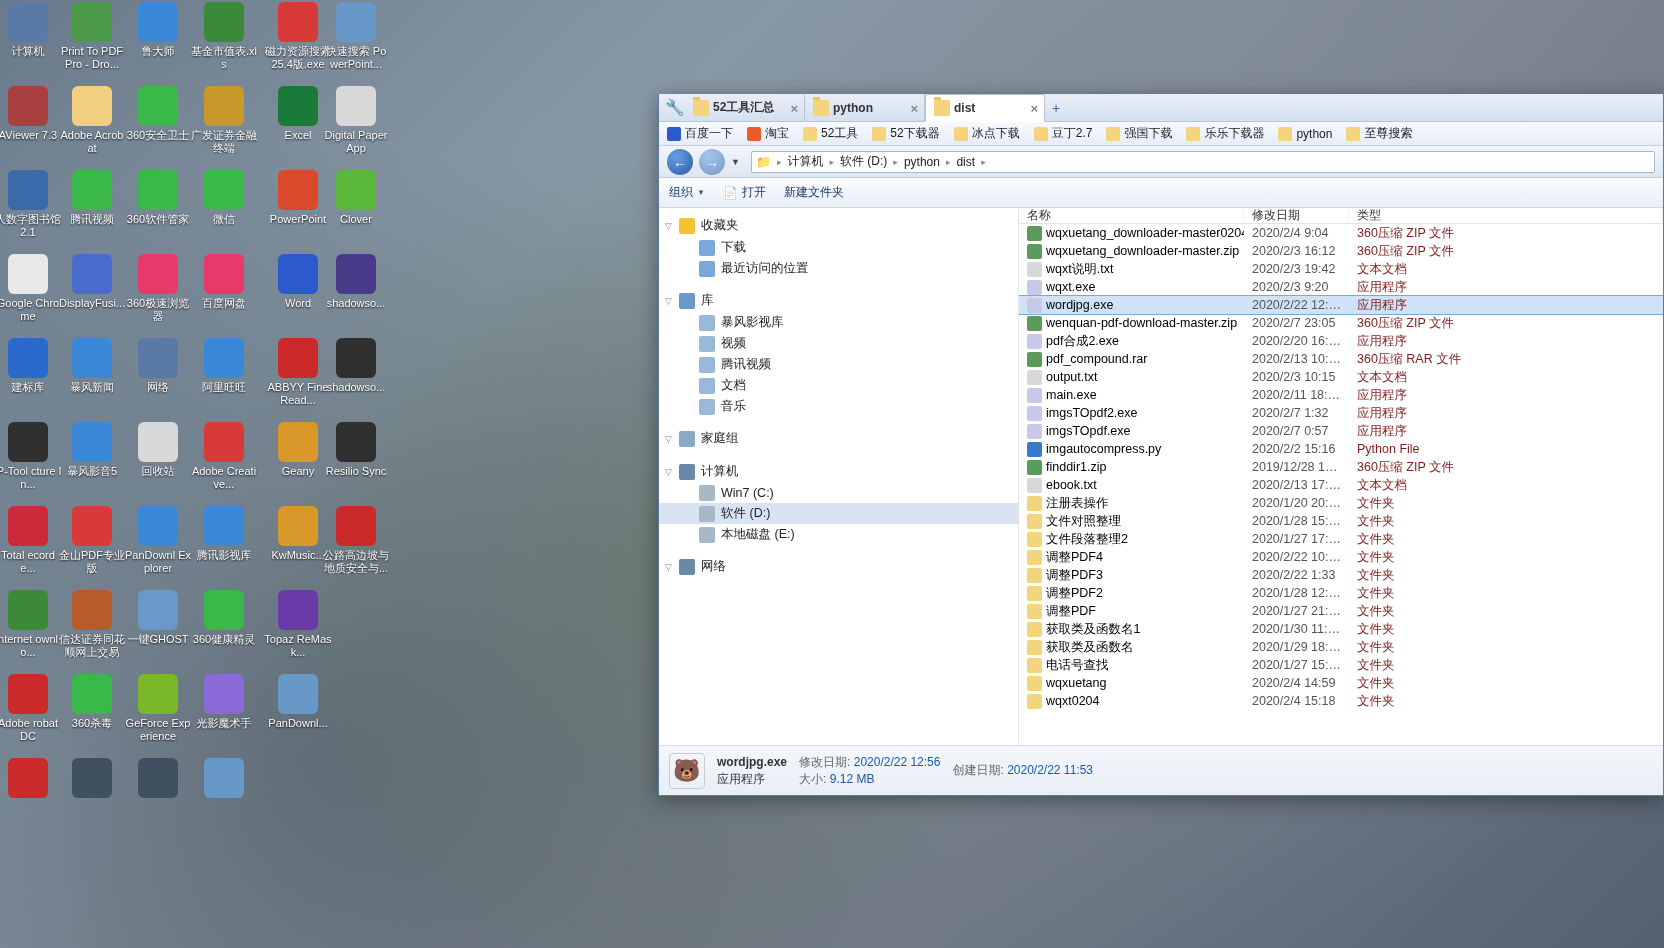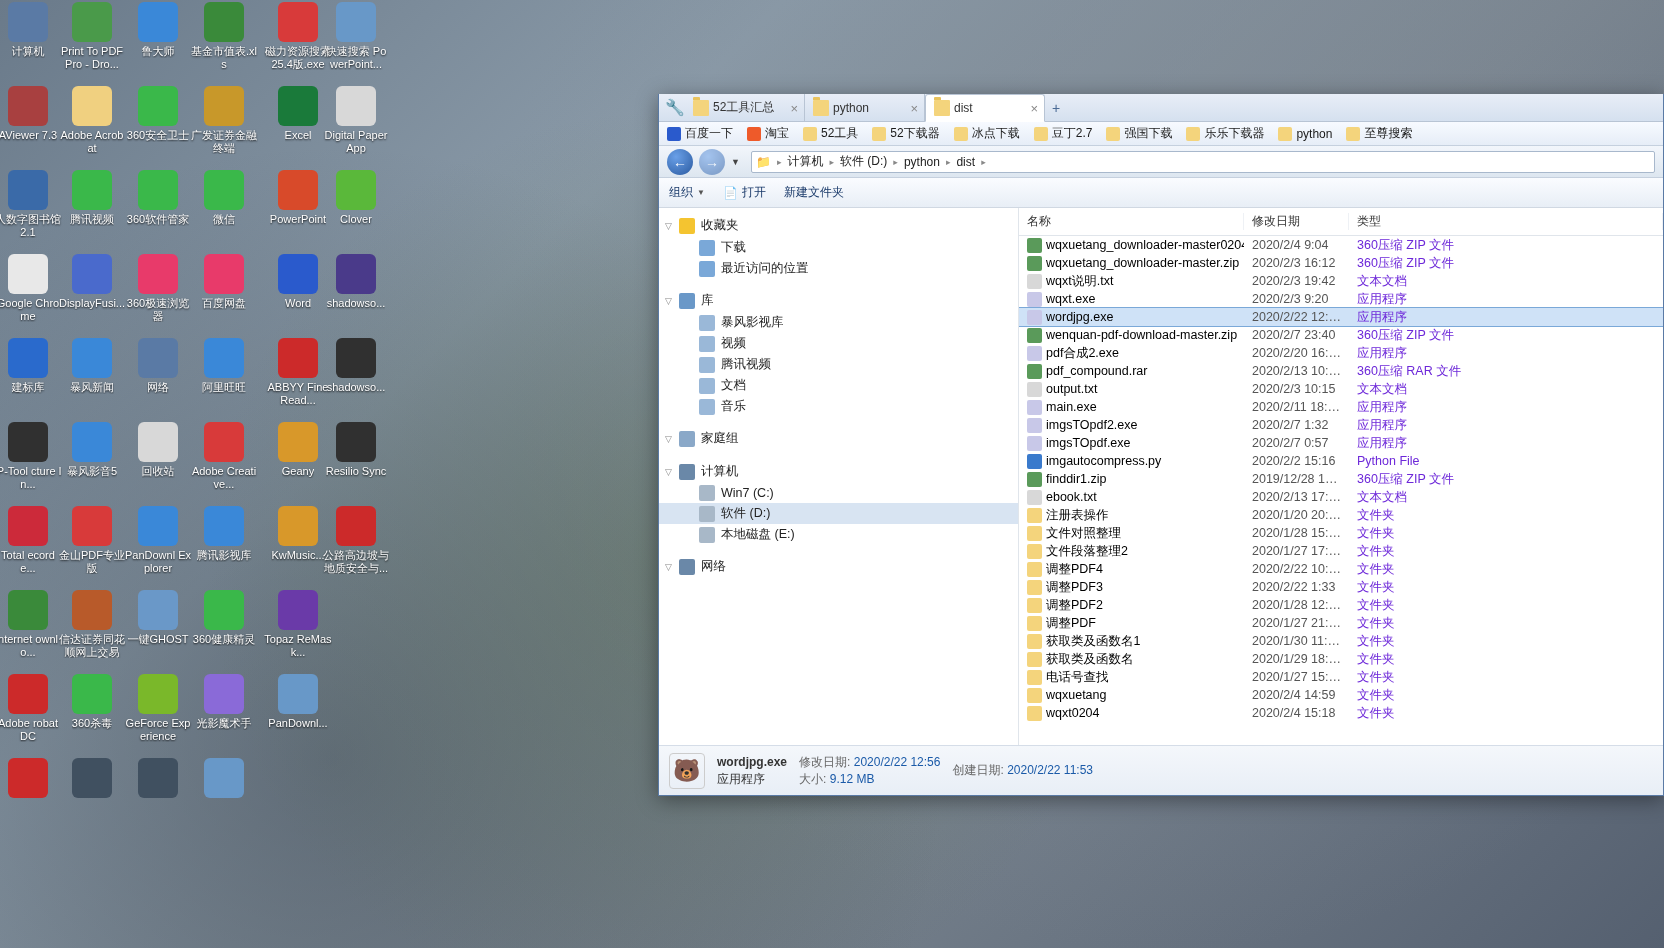--- a/index.html
+++ b/index.html
@@ -10,21 +10,21 @@
 .desktop { position:absolute; inset:0; padding:4px 0 0 0; }
 .icon-col { position:absolute; top:0; display:flex; flex-direction:column; gap:0; }
 .col0{left:-8px}.col1{left:56px}.col2{left:122px}.col3{left:188px}.col4{left:262px}.col5{left:320px}
 .dicon { width:72px; height:84px; display:flex; flex-direction:column; align-items:center; justify-content:flex-start; text-align:center; color:#fff; font-size:11px; line-height:1.15; text-shadow:0 1px 2px rgba(0,0,0,0.9); cursor:pointer; padding-top:2px;}
 .dicon .glyph { width:40px; height:40px; margin-bottom:3px; border-radius:6px; display:flex; align-items:center; justify-content:center; font-size:22px; color:#fff; }
 .dicon .lbl { max-width:68px; overflow:hidden; word-break:break-all; max-height:28px;}
 
 
 .explorer { position:absolute; left:658px; top:94px; width:1006px; height:702px; background:#fff; border:1px solid #5a7aa5; border-top:none; box-shadow:0 4px 20px rgba(0,0,0,0.4); display:flex; flex-direction:column;}
 .titlebar { height:28px; background:linear-gradient(#e8eef7,#d5e0ef); border-bottom:1px solid #b8c4d4; display:flex; align-items:stretch; padding-left:6px;}
-.ttab { display:flex; align-items:center; padding:0 26px 0 8px; font-size:12px; color:#333; border-right:1px solid #b8c4d4; position:relative; min-width:120px; max-width:190px; cursor:pointer;}
+.ttab { display:flex; align-items:center; padding:0 26px 0 8px; font-size:12px; color:#333; border-right:1px solid #b8c4d4; position:relative; min-width:120px; max-width:190px; cursor:pointer;font-weight:bold;}
 .ttab.active { background:#fff; border-bottom:1px solid #fff; margin-bottom:-1px; border-top:1px solid #b8c4d4; border-left:1px solid #b8c4d4; border-right:1px solid #b8c4d4; border-radius:3px 3px 0 0;}
 .ttab .fico { width:16px; height:16px; margin-right:4px; background:#f4d47c; border-radius:1px; position:relative; flex-shrink:0;}
 .ttab .fico::before{content:"";position:absolute;top:-3px;left:0;width:7px;height:3px;background:#e8c25c;border-radius:1px 1px 0 0;}
 .ttab .close { position:absolute; right:6px; top:50%; transform:translateY(-50%); font-size:13px; color:#888; cursor:pointer;}
 .newtab { width:22px; display:flex; align-items:center; justify-content:center; color:#4a6a95; font-size:14px; cursor:pointer;}
 
 .bookmarks { height:24px; background:linear-gradient(#f7faff,#e6edf7); border-bottom:1px solid #c5d0de; display:flex; align-items:center; padding:0 8px; gap:14px; font-size:12px; color:#1a1a1a; overflow:hidden;}
 .bm { display:flex; align-items:center; gap:4px; cursor:pointer; white-space:nowrap;}
 .bm .bico { width:14px; height:14px; border-radius:2px; flex-shrink:0;}
 
@@ -47,30 +47,30 @@
 .navpane { width:360px; border-right:1px solid #e0e5eb; overflow-y:auto; padding:6px 0; font-size:12.5px; color:#222;}
 .ngroup { margin-bottom:10px;}
 .nhead { display:flex; align-items:center; padding:3px 8px 3px 20px; gap:6px; cursor:pointer;}
 .nhead::before { content:"▷"; position:absolute; margin-left:-14px; font-size:9px; color:#888;}
 .nhead.open::before{content:"▽"}
 .nitem { display:flex; align-items:center; padding:2px 8px 2px 40px; gap:6px; cursor:pointer;}
 .nitem.sel{background:#d8e4f2}
 .nico { width:16px; height:16px; flex-shrink:0; border-radius:2px;}
 
 .filepane { flex:1; display:flex; flex-direction:column; overflow:hidden;}
-.header { display:flex; height:28px; border-bottom:1px solid #e0e5eb; font-size:12px; color:#333; align-items:center;}
+.header { display:flex; height:16px; border-bottom:1px solid #e0e5eb; font-size:12px; color:#333; align-items:center;}
 .hcell { padding:0 8px; border-right:1px solid #eef1f5; cursor:pointer;}
 .hc-name{width:225px}.hc-date{width:105px}.hc-type{flex:1}
 .filelist { flex:1; overflow-y:auto; font-size:12.5px;}
 .frow { display:flex; height:18px; align-items:center; cursor:pointer;}
 .frow.sel{background:#cfe2f7; outline:1px solid #7aa8d8;}
 .fcell{padding:0 8px; overflow:hidden; white-space:nowrap; text-overflow:ellipsis;}
 .fc-name{width:225px; display:flex; align-items:center; gap:4px; color:#000}
 .fc-date{width:105px; color:#555}
-.fc-type{flex:1; color:#6d28d9}
+.fc-type{flex:1; color:#7f1d1d}
 .fico2{width:15px;height:15px;flex-shrink:0;border-radius:2px}
 
 .details { height:50px; background:linear-gradient(#f4f7fb,#e8eef6); border-top:1px solid #d5dde8; display:flex; align-items:center; padding:0 10px; gap:12px; font-size:12px; color:#333;}
 .dthumb { width:36px; height:36px; border:1px solid #ccc; border-radius:4px; display:flex; align-items:center; justify-content:center; font-size:22px;}
 .dinfo { display:flex; flex-direction:column; line-height:1.4;}
 .dlabel{color:#666}
 .dval{color:#1a5aa8}
 
 
 .filelist::-webkit-scrollbar,.navpane::-webkit-scrollbar{width:16px}
@@ -540,21 +540,21 @@
               <span>wordjpg.exe</span>
             </div>
       <div class="fcell fc-date">2020/2/22 12:56</div>
       <div class="fcell fc-type">应用程序</div>
     </div>
           <div class="frow">
       <div class="fcell fc-name">
               <span class="fico2" style="background:#5a9a5a"></span>
               <span>wenquan-pdf-download-master.zip</span>
             </div>
-      <div class="fcell fc-date">2020/2/7 23:40</div>
+      <div class="fcell fc-date">2020/2/7 23:05</div>
       <div class="fcell fc-type">360压缩 ZIP 文件</div>
     </div>
           <div class="frow">
       <div class="fcell fc-name">
               <span class="fico2" style="background:#c8c8e8"></span>
               <span>pdf合成2.exe</span>
             </div>
       <div class="fcell fc-date">2020/2/20 16:37</div>
       <div class="fcell fc-type">应用程序</div>
     </div>

